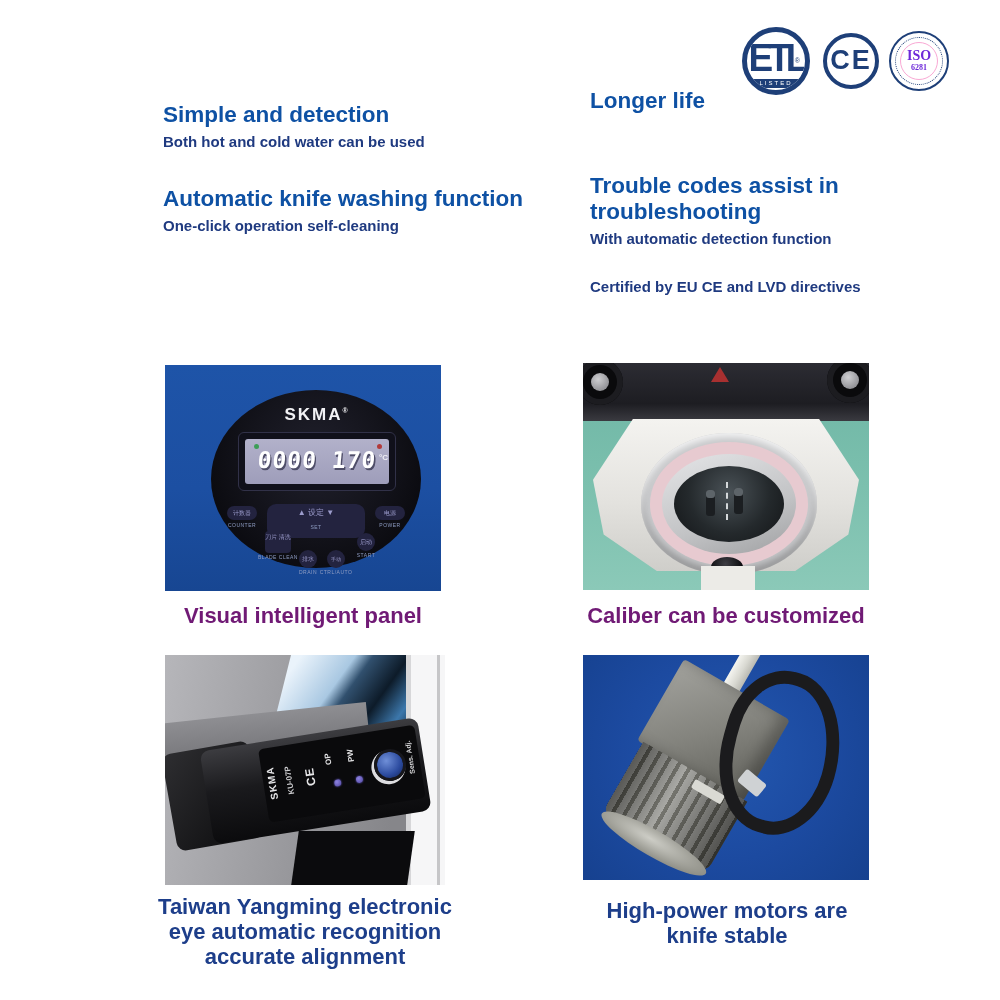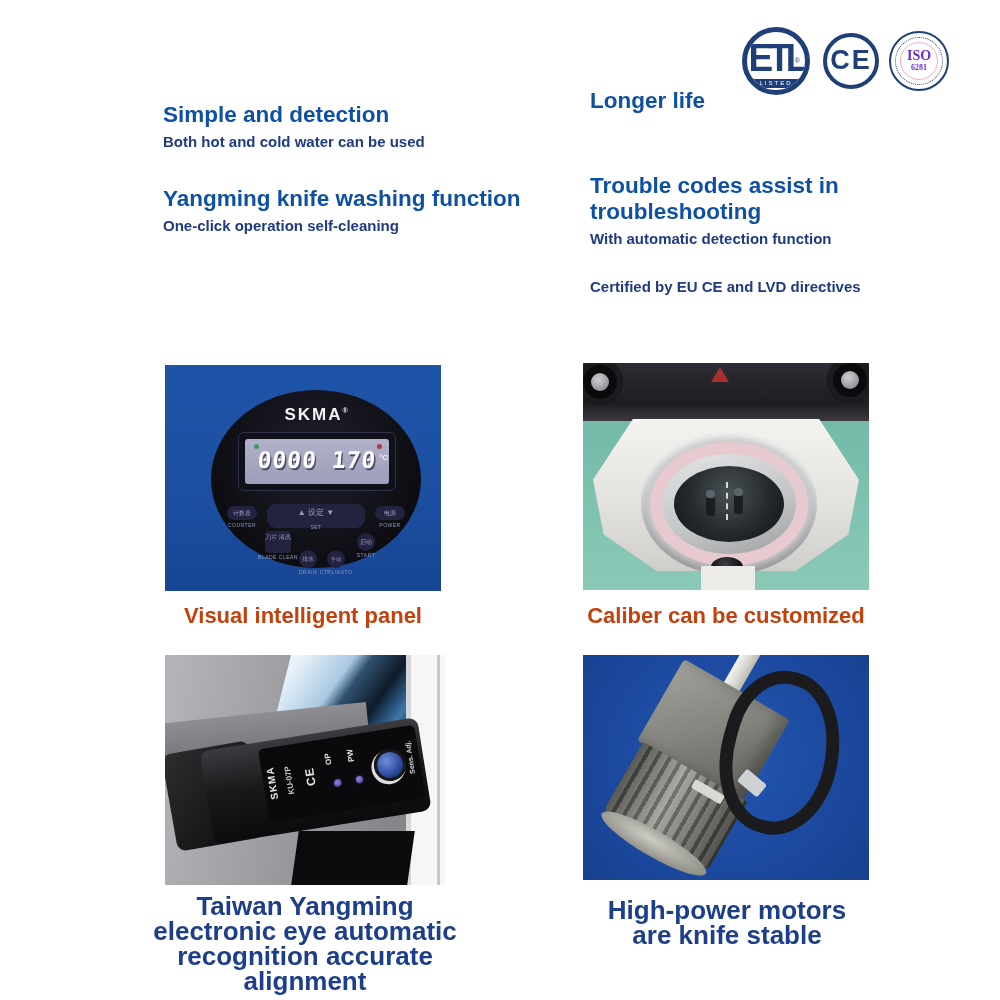--- a/index.html
+++ b/index.html
@@ -25,22 +25,22 @@
   .iso-line2{display:block;font-size:8px;font-weight:bold;line-height:9px;}
 
   
   .feature{position:absolute;}
   .feature-title{margin:0;font-size:22.5px;font-weight:700;color:#0e51a4;line-height:26px;white-space:nowrap;}
   .feature-title.wrap{white-space:normal;max-width:308px;}
   .feature-desc{margin:5px 0 0 0;font-size:15px;font-weight:700;color:#1f3a80;white-space:nowrap;}
 
   
   .cap{position:absolute;text-align:center;font-weight:700;}
-  .cap-top{font-size:22px;color:#c2410c;}
-  .cap-bottom{font-size:26px;line-height:25px;color:#1d3e8a;}
+  .cap-top{font-size:22px;color:#701a75;}
+  .cap-bottom{font-size:22px;line-height:25px;color:#1d3e8a;}
 
   
   .fig{position:absolute;overflow:hidden;}
   .fig-panel{left:165px;top:365px;width:276px;height:226px;
              background:linear-gradient(180deg,#1e54a8 0%,#1c4fa2 55%,#174692 100%);}
   .panel-circle{position:absolute;left:46px;top:25px;width:210px;height:178px;border-radius:50%;
                 background:radial-gradient(ellipse at 50% 38%,#20202c 0%,#14141c 45%,#08080c 85%);}
   .panel-brand{position:absolute;left:0;top:15px;width:100%;text-align:center;color:#f2f2f5;
                font-size:17px;font-weight:bold;letter-spacing:2px;}
   .panel-brand-reg{font-size:7px;vertical-align:super;letter-spacing:0;}
@@ -50,21 +50,21 @@
                 border-radius:3px;}
   .lcd-digits{position:absolute;left:0;top:8px;width:100%;text-align:center;
               font-family:"DejaVu Sans Mono",monospace;font-weight:bold;font-size:23px;color:#ffffff;
               letter-spacing:1px;transform:skewX(-5deg);text-shadow:1.5px 1.5px 0 #4e4d68;}
   .lcd-dot-green{position:absolute;left:9px;top:5px;width:5px;height:5px;border-radius:50%;background:#3d9e57;}
   .lcd-dot-red{position:absolute;right:7px;top:5px;width:5px;height:5px;border-radius:50%;background:#b23a3a;}
   .lcd-unit{position:absolute;right:1px;top:14px;font-size:8px;font-weight:bold;color:#efeff5;}
   .pb{position:absolute;background:#23233f;color:#9c9ccc;text-align:center;overflow:hidden;}
   .pb-label{position:absolute;text-align:center;font-size:5px;color:#8e9cc2;letter-spacing:0.5px;white-space:nowrap;}
   .pb-counter{left:16px;top:116px;width:30px;height:14px;border-radius:7px;font-size:6px;line-height:14px;}
-  .pb-set{left:56px;top:114px;width:98px;height:24px;border-radius:9px;font-size:8px;line-height:18px;}
+  .pb-set{left:56px;top:114px;width:98px;height:34px;border-radius:9px;font-size:8px;line-height:18px;}
   .pb-power{left:164px;top:116px;width:30px;height:14px;border-radius:7px;font-size:6px;line-height:14px;}
   .pb-blade{left:54px;top:141px;width:26px;height:22px;border-radius:4px;font-size:6px;line-height:10px;padding-top:1px;box-sizing:border-box;}
   .pb-start{left:146px;top:143px;width:18px;height:18px;border-radius:50%;font-size:6px;line-height:18px;}
   .pb-drain{left:88px;top:160px;width:18px;height:18px;border-radius:50%;font-size:6px;line-height:18px;}
   .pb-auto{left:116px;top:160px;width:18px;height:18px;border-radius:50%;font-size:5px;line-height:18px;}
 
   
   .fig-ring{left:583px;top:363px;width:286px;height:227px;
             background:linear-gradient(180deg,#6db5a4 0%,#7cc0ae 55%,#8bc9b8 100%);}
   .ring-top{position:absolute;left:0;top:0;width:100%;height:58px;
@@ -170,21 +170,21 @@
       <span class="iso-line1">ISO</span>
       <span class="iso-line2">6281</span>
     </span>
   </div>
 
   <div class="feature" style="left:163px;top:102px;">
     <h3 class="feature-title">Simple and detection</h3>
     <p class="feature-desc">Both hot and cold water can be used</p>
   </div>
   <div class="feature" style="left:163px;top:186px;">
-    <h3 class="feature-title">Yangming knife washing function</h3>
+    <h3 class="feature-title">Automatic knife washing function</h3>
     <p class="feature-desc">One-click operation self-cleaning</p>
   </div>
   <div class="feature" style="left:163px;top:273px;">
   </div>
 
   <div class="feature" style="left:590px;top:88px;">
     <h3 class="feature-title">Longer life</h3>
   </div>
   <div class="feature" style="left:590px;top:173px;">
     <h3 class="feature-title wrap">Trouble codes assist in troubleshooting</h3>

